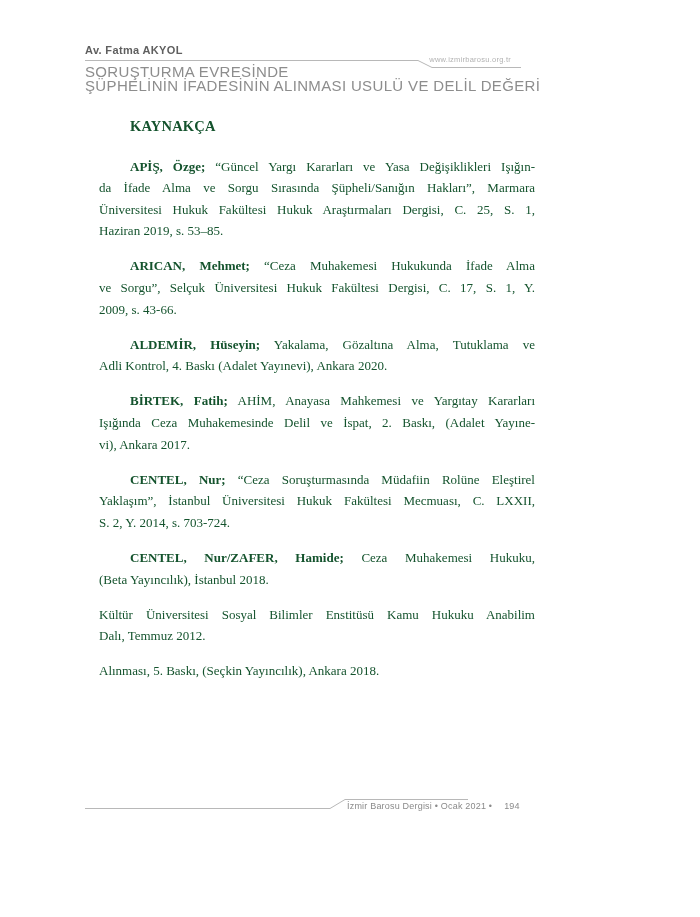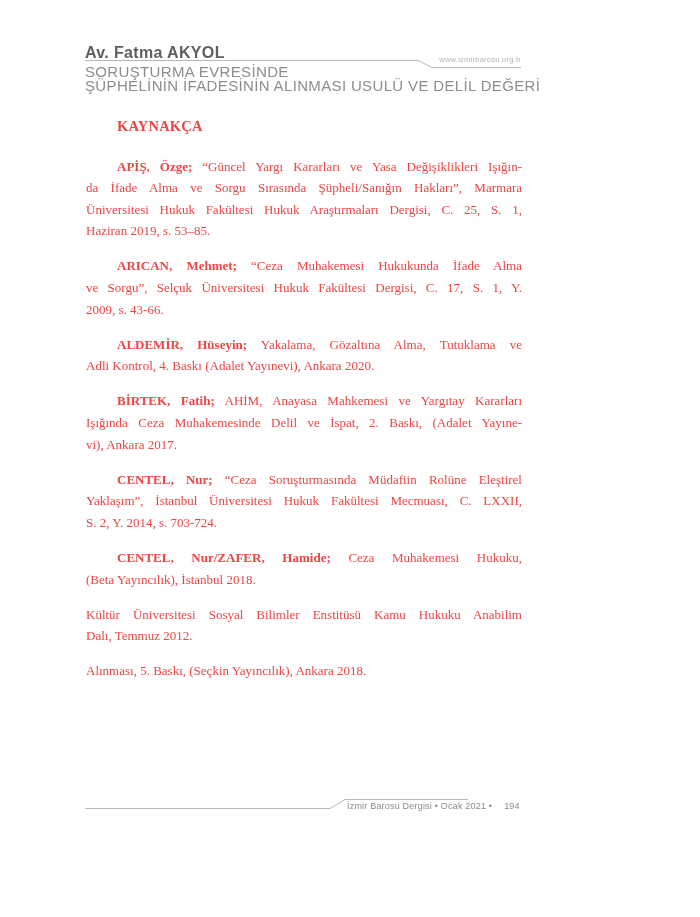--- a/index.html
+++ b/index.html
@@ -12,43 +12,43 @@
   }
   .page { position: absolute; inset: 0; background: #ffffff; }
 
   
   .rules { position: absolute; left: 0; top: 0; pointer-events: none; }
 
   
   .hdr-author {
     position: absolute; left: 85px; top: 44px;
     font-family: "Liberation Sans", sans-serif;
-    font-weight: bold; font-size: 16px; letter-spacing: 0.35px;
+    font-weight: bold; font-size: 11px; letter-spacing: 0.35px;
     color: #5f5f5f;
   }
   .hdr-site {
-    position: absolute; right: 179px; top: 55px;
+    position: absolute; right: 189px; top: 55px;
     font-family: "Liberation Sans", sans-serif;
     font-size: 7.5px; letter-spacing: 0.25px;
     color: #b2b2b2;
     text-align: right;
   }
   .hdr-sub1, .hdr-sub2 {
     position: absolute; left: 85px;
     font-family: "Liberation Sans", sans-serif;
     font-size: 15px; letter-spacing: 0.35px;
     color: #8d8d8d;
   }
   .hdr-sub1 { top: 63px; }
   .hdr-sub2 { top: 77px; }
 
   
   .content {
-    position: absolute; left: 86px; top: 116px; width: 436px;
-    color: #ef4444;
+    position: absolute; left: 99px; top: 116px; width: 436px;
+    color: #14532d;
   }
   .section-title {
     font-size: 14.5px; font-weight: bold;
     letter-spacing: 0.2px;
     line-height: 21.6px;
     margin: 0 0 18px 0; padding-left: 31px;
   }
   .entry { margin: 0 0 13.5px 0; }
   .line {
     font-size: 13px; line-height: 21.6px;

